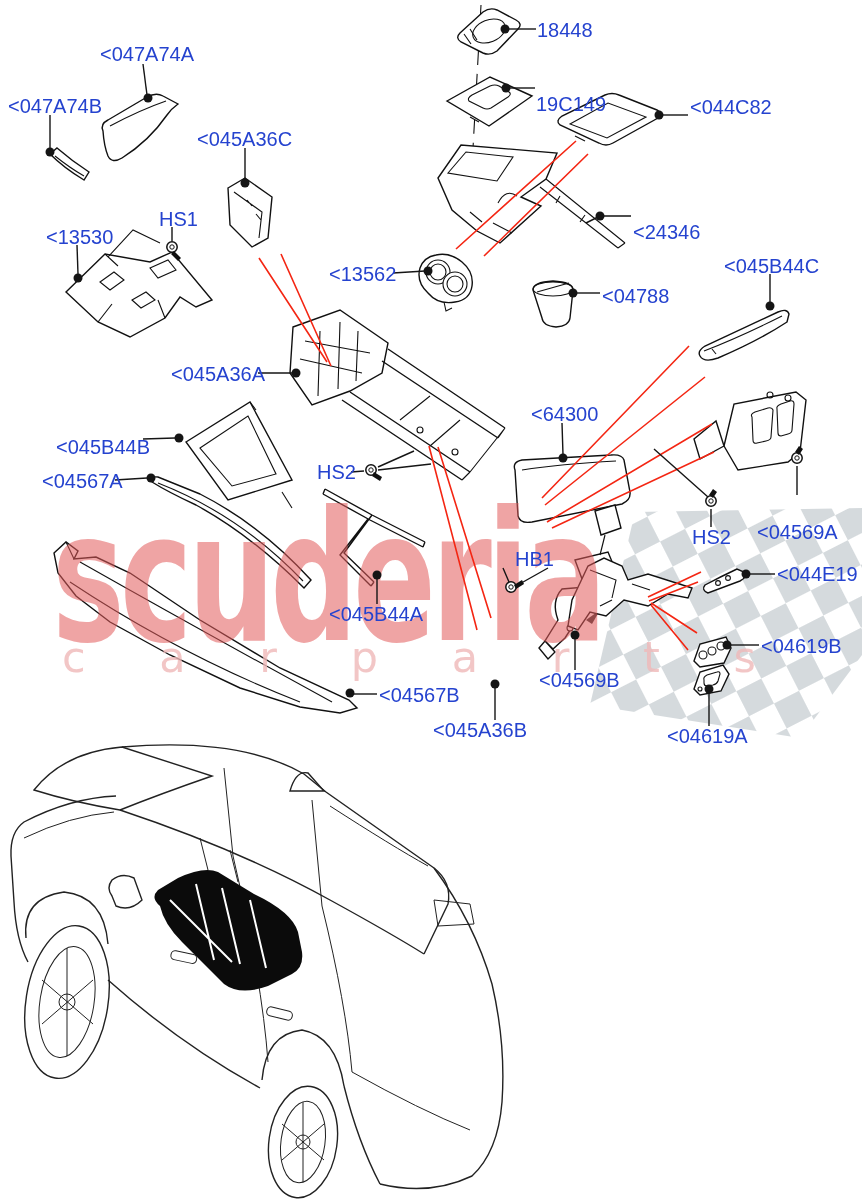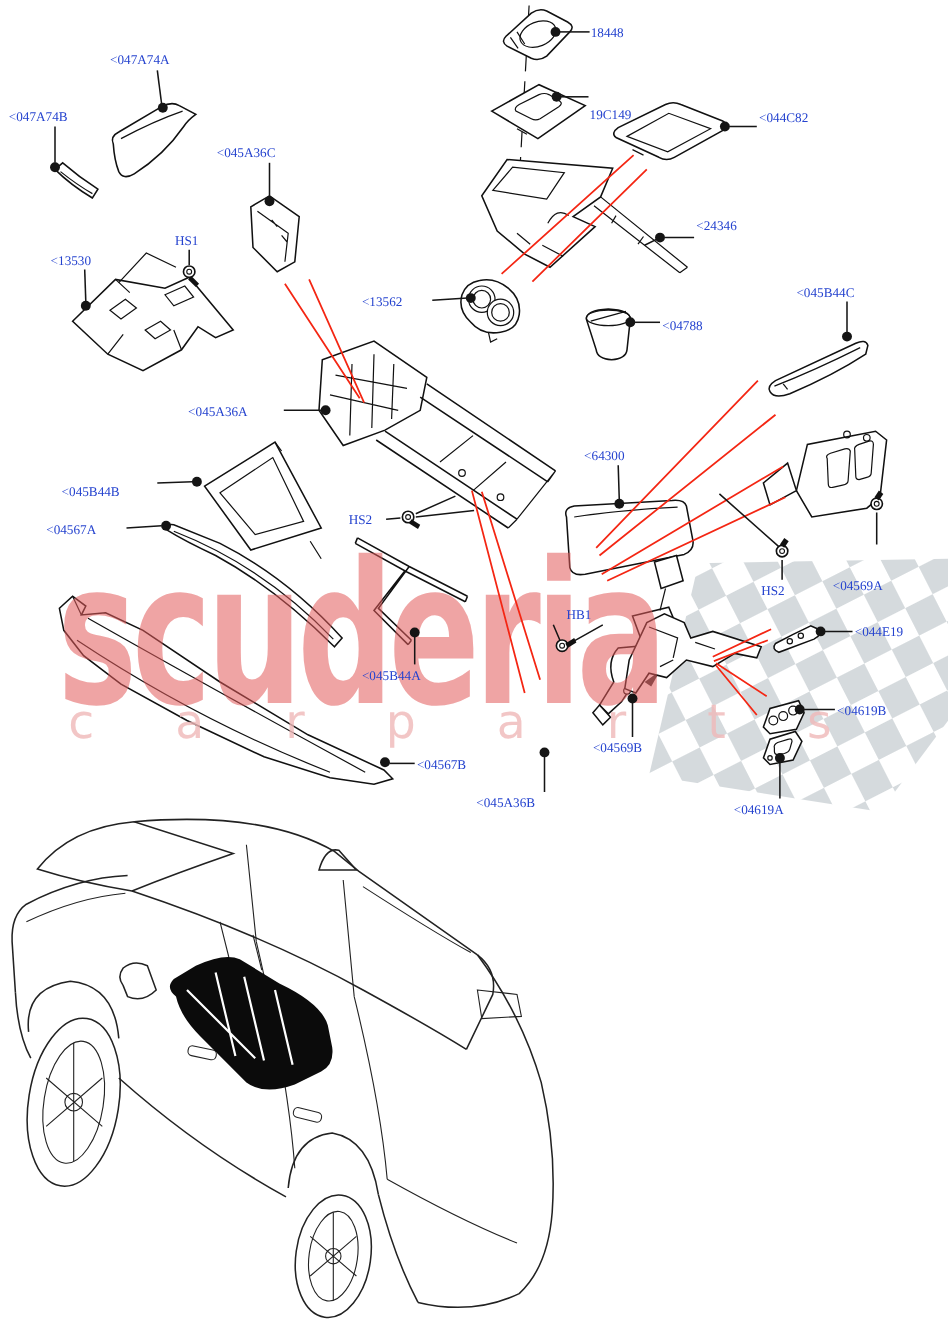--- a/index.html
+++ b/index.html
@@ -7,22 +7,22 @@
     --line-red:#f42613;
     --checker-gray:#d5dadd;
     --watermark-red:#e25b5b;
     --watermark-pale:#f0b9b9;
     --art-black:#111111;
   }
   html,body{margin:0;padding:0;background:#ffffff;}
   #stage{position:relative;width:862px;height:1200px;background:#fff;overflow:hidden;
          font-family:"Liberation Sans", sans-serif;}
   #stage svg{position:absolute;left:0;top:0;}
-  .part-label{position:absolute;font-size:12px;line-height:17px;color:var(--label-blue);
-              white-space:nowrap;cursor:pointer;letter-spacing:0;font-family:Liberation Serif, serif;}
+  .part-label{position:absolute;font-size:20px;line-height:17px;color:var(--label-blue);
+              white-space:nowrap;cursor:pointer;letter-spacing:0;}
   .wm-brand{position:absolute;left:52px;top:498px;font-size:180px;line-height:160px;
             font-weight:bold;font-family:"DejaVu Sans", sans-serif;color:var(--watermark-red);
             opacity:.55;letter-spacing:-7px;transform:scaleX(.68);transform-origin:0 0;
             pointer-events:none;}
   .wm-sub{position:absolute;left:62px;top:634px;font-size:43px;line-height:46px;
           font-family:"DejaVu Sans", sans-serif;color:var(--watermark-pale);opacity:.8;
           letter-spacing:30px;pointer-events:none;}
   .ln{stroke:var(--art-black);stroke-width:1.4;fill:none;}
   .ln2{stroke:var(--art-black);stroke-width:1.1;fill:none;}
   .fillw{fill:#ffffff;}
@@ -329,21 +329,21 @@
         <circle r="5.2" fill="#fff"></circle>
           <circle r="2.2" fill="none" stroke-width="1"></circle>
         <path d="M-2,-6 L2,-12 L6,-9 L2,-3 Z" fill="#111" stroke="none"></path>
       </g>
     </g>
   </svg>
 
   <span class="part-label" style="left:537px;top:22px">18448</span>
   <span class="part-label" style="left:536px;top:96px">19C149</span>
   <span class="part-label" style="left:690px;top:99px">&lt;044C82</span>
-  <span class="part-label" style="left:633px;top:197px">&lt;24346</span>
+  <span class="part-label" style="left:633px;top:224px">&lt;24346</span>
   <span class="part-label" style="left:100px;top:46px">&lt;047A74A</span>
   <span class="part-label" style="left:8px;top:98px">&lt;047A74B</span>
   <span class="part-label" style="left:197px;top:131px">&lt;045A36C</span>
   <span class="part-label" style="left:159px;top:211px">HS1</span>
   <span class="part-label" style="left:46px;top:229px">&lt;13530</span>
   <span class="part-label" style="left:329px;top:266px">&lt;13562</span>
   <span class="part-label" style="left:602px;top:288px">&lt;04788</span>
   <span class="part-label" style="left:724px;top:258px">&lt;045B44C</span>
   <span class="part-label" style="left:171px;top:366px">&lt;045A36A</span>
   <span class="part-label" style="left:56px;top:439px">&lt;045B44B</span>

